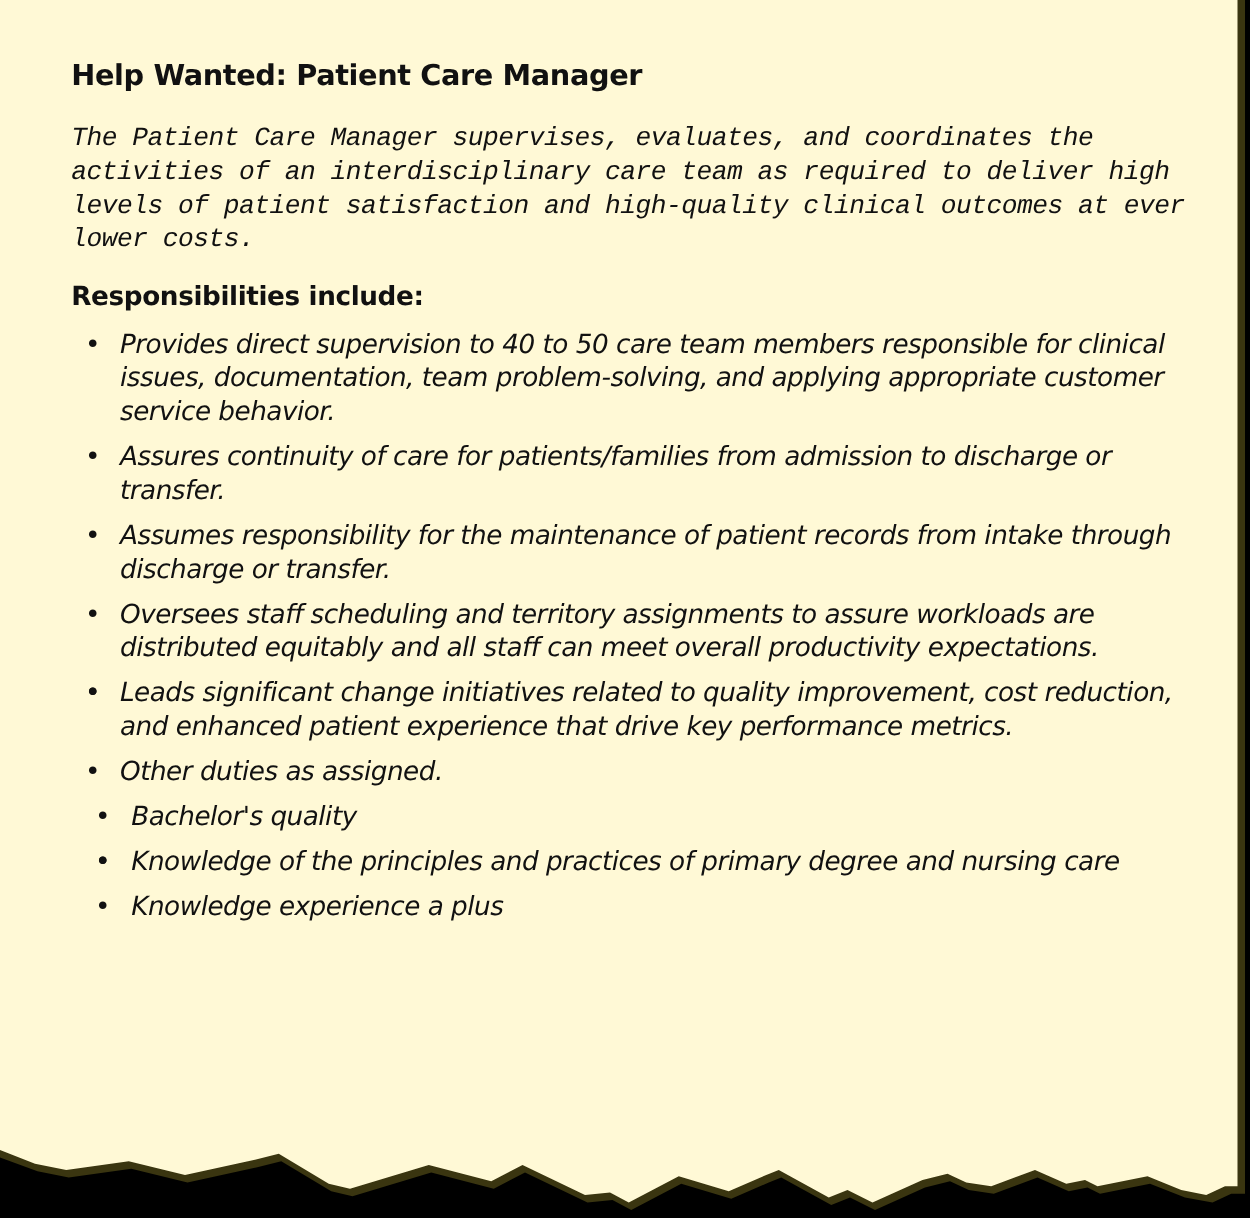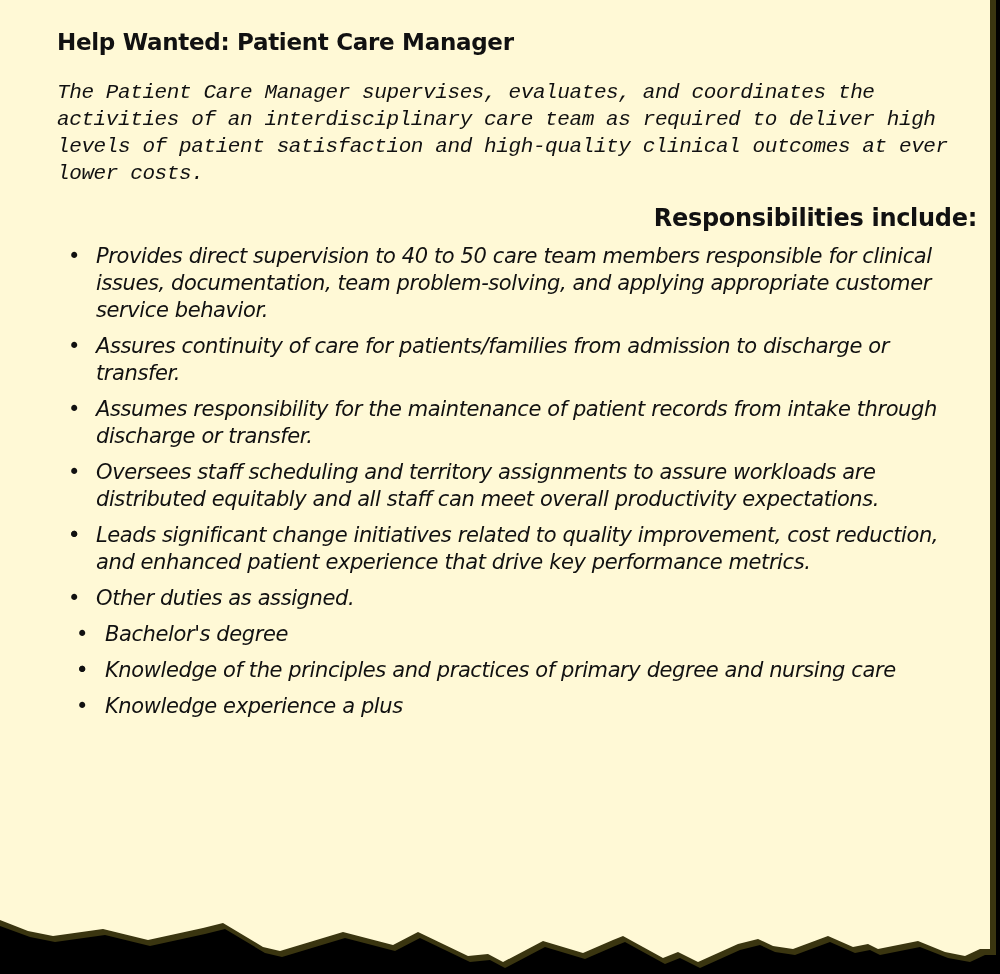--- a/index.html
+++ b/index.html
@@ -23,21 +23,21 @@
     .paper {
       position: absolute;
       left: 0;
       top: 0;
       width: 1000px;
       height: 974px;
     }
     .content {
       position: absolute;
       left: 57px;
-      top: 27px;
+      top: 46px;
       width: 920px;
       color: #111111;
       font-family: "DejaVu Sans", sans-serif;
       font-style: italic;
       font-size: 21px;
       line-height: 27px;
       letter-spacing: -0.4px;
     }
     .title {
       font-weight: bold;
@@ -47,25 +47,24 @@
       margin: 0 0 22px 0;
       letter-spacing: -0.3px;
     }
     .intro {
       margin: 0 0 16px 0;
       font-family: Liberation Mono, monospace;
     }
     .section-heading {
       font-weight: bold;
       font-style: normal;
-      font-size: 24px;
+      font-size: 21px;
       line-height: 30px;
       margin: 0 0 10px 0;
       letter-spacing: -0.3px;
-      text-align: right;
     }
     ul {
       margin: 0;
       padding: 0;
       list-style: none;
     }
     .resp-list li {
       position: relative;
       padding-left: 39px;
       margin-bottom: 9px;
@@ -111,18 +110,18 @@
     <li><span class="bullet">•</span><span>Provides direct supervision to 40 to 50 care team members responsible for clinical issues, documentation, team problem-solving, and applying appropriate customer service behavior.</span></li>
     <li><span class="bullet">•</span><span>Assures continuity of care for patients/families from admission to discharge or transfer.</span></li>
     <li><span class="bullet">•</span><span>Assumes responsibility for the maintenance of patient records from intake through discharge or transfer.</span></li>
     <li><span class="bullet">•</span><span>Oversees staff scheduling and territory assignments to assure workloads are distributed equitably and all staff can meet overall productivity expectations.</span></li>
     <li><span class="bullet">•</span></li>
     <li><span class="bullet">•</span><span>Leads significant change initiatives related to quality improvement, cost reduction, and enhanced patient experience that drive key performance metrics.</span></li>
     <li><span class="bullet">•</span><span>Other duties as assigned.</span></li>
   </ul>
 
   <ul class="qual-list">
-    <li><span class="bullet">•</span><span>Bachelor's degree</span></li>
+    <li><span class="bullet">•</span><span>Bachelor's quality</span></li>
     <li><span class="bullet">•</span></li>
     <li><span class="bullet">•</span><span>Knowledge of the principles and practices of primary degree and nursing care</span></li>
     <li><span class="bullet">•</span><span>Knowledge experience a plus</span></li>
   </ul>
 </div>
 
 </body></html>

